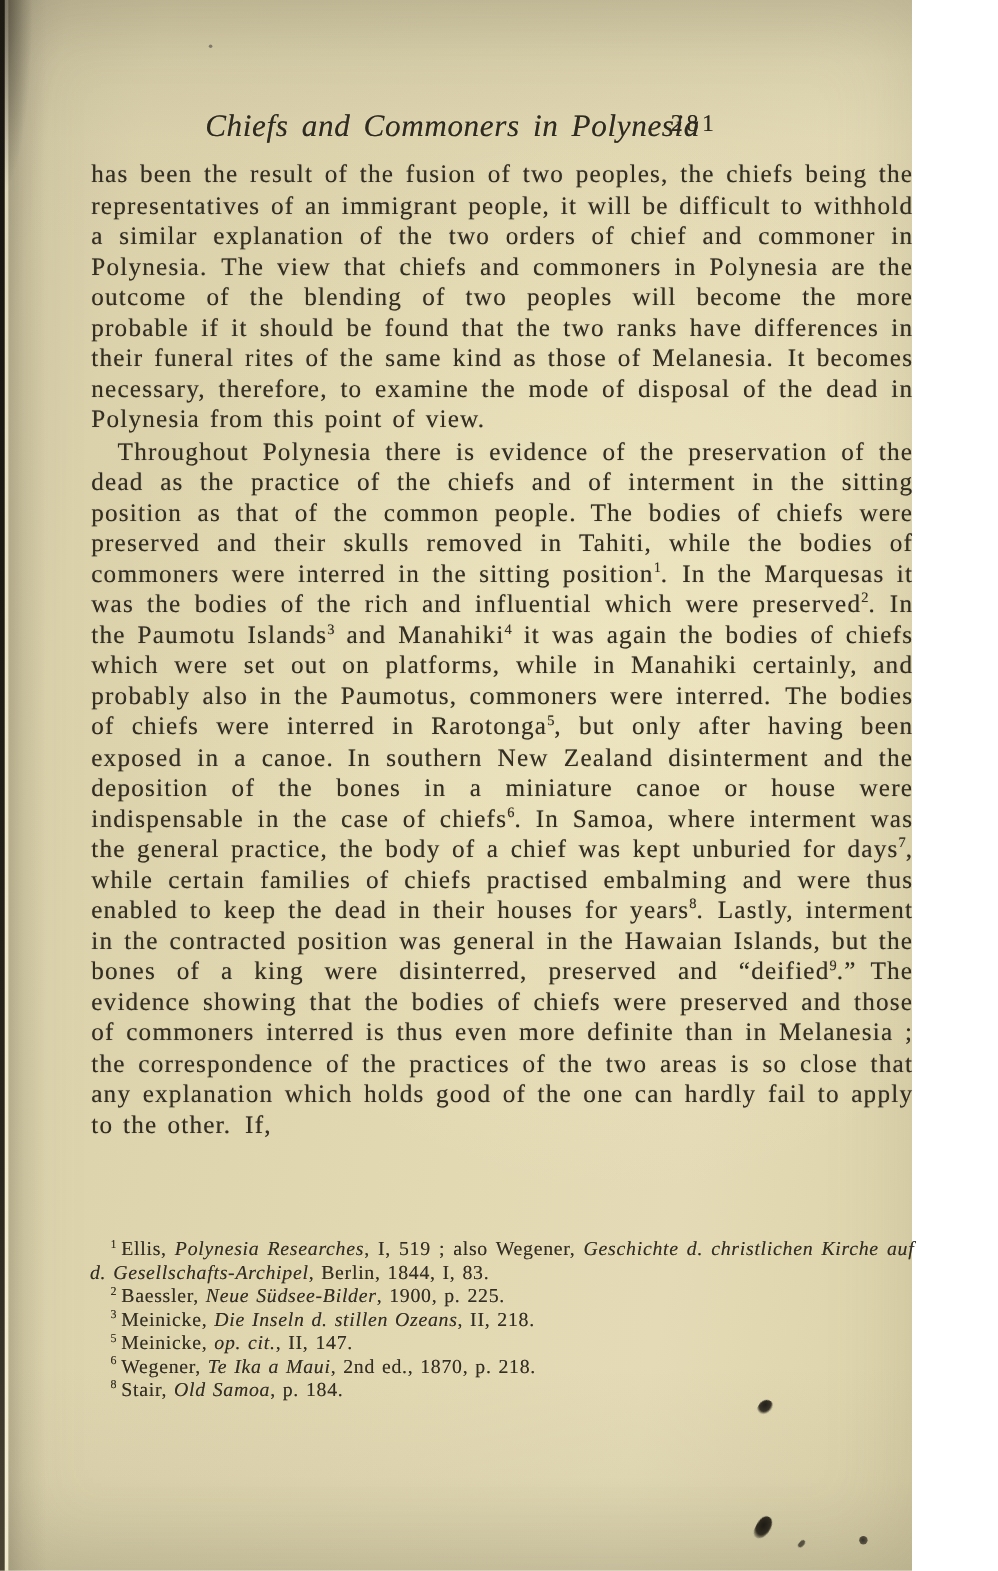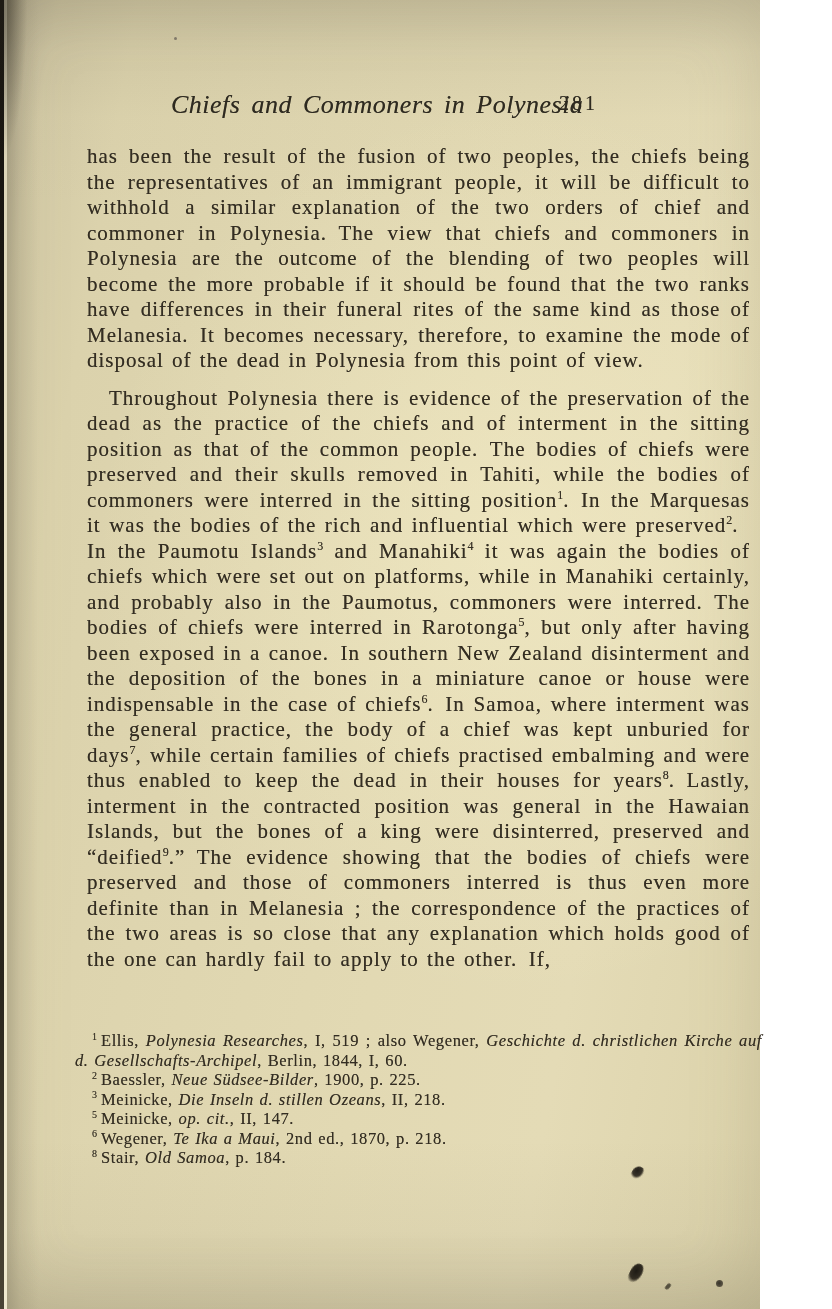--- a/index.html
+++ b/index.html
@@ -47,21 +47,21 @@
     font-size: 20px; letter-spacing: 3px; color: #2e2a20;
     text-shadow: 0 0 0.5px rgba(46,42,32,0.55);
   }
   .body-text {
     position: absolute; left: 75px; top: 132px; width: 687px;
     font-size: 21px; line-height: 25.5px;
     letter-spacing: 1px; word-spacing: 2px;
     text-align: justify;
     text-shadow: 0 0 0.6px rgba(40,35,25,0.55);
   }
-  .body-text p { margin: 12px; }
+  .body-text p { margin: 1px; }
   .body-text p.indent { text-indent: 22px; }
   .body-text sup { font-size: 12px; line-height: 0; vertical-align: super; letter-spacing: 0; }
   .footnotes {
     position: absolute; left: 75px; top: 1031px; width: 687px;
     font-size: 16.5px; line-height: 19.5px;
     letter-spacing: 0.6px; word-spacing: 1px;
     text-align: justify;
     text-shadow: 0 0 0.5px rgba(40,35,25,0.5);
   }
   .footnotes p { margin: 0; text-indent: 17px; }
@@ -92,21 +92,21 @@
     <span class="header-title">Chiefs and Commoners in Polynesia</span>
     <span class="header-page">281</span>
   </div>
 
   <div class="body-text">
       <p class=""><span>has been the result of the fusion of two peoples, the chiefs being the representatives of an immigrant people, it will be difficult to withhold a similar explanation of the two orders of chief and commoner in Polynesia. The view that chiefs and commoners in Polynesia are the outcome of the blending of two peoples will become the more probable if it should be found that the two ranks have differences in their funeral rites of the same kind as those of Melanesia. It becomes necessary, therefore, to examine the mode of disposal of the dead in Polynesia from this point of view.</span></p>
       <p class="indent"><span>Throughout Polynesia there is evidence of the preservation of the dead as the practice of the chiefs and of interment in the sitting position as that of the common people. The bodies of chiefs were preserved and their skulls removed in Tahiti, while the bodies of commoners were interred in the sitting position</span><sup>1</sup><span>. In the Marquesas it was the bodies of the rich and influential which were preserved</span><sup>2</sup><span>. In the Paumotu Islands</span><sup>3</sup><span> and Manahiki</span><sup>4</sup><span> it was again the bodies of chiefs which were set out on platforms, while in Manahiki certainly, and probably also in the Paumotus, commoners were interred. The bodies of chiefs were interred in Rarotonga</span><sup>5</sup><span>, but only after having been exposed in a canoe. In southern New Zealand disinterment and the deposition of the bones in a miniature canoe or house were indispensable in the case of chiefs</span><sup>6</sup><span>. In Samoa, where interment was the general practice, the body of a chief was kept unburied for days</span><sup>7</sup><span>, while certain families of chiefs practised embalming and were thus enabled to keep the dead in their houses for years</span><sup>8</sup><span>. Lastly, interment in the contracted position was general in the Hawaian Islands, but the bones of a king were disinterred, preserved and “deified</span><sup>9</sup><span>.” The evidence showing that the bodies of chiefs were preserved and those of commoners interred is thus even more definite than in Melanesia ; the correspondence of the practices of the two areas is so close that any explanation which holds good of the one can hardly fail to apply to the other. If,</span></p>
     </div>
 
   <div class="footnotes">
-      <p><sup>1</sup><span>Ellis, </span><i>Polynesia Researches</i><span>, I, 519 ; also Wegener, </span><i>Geschichte d. christlichen Kirche auf d. Gesellschafts-Archipel</i><span>, Berlin, 1844, I, 60.</span></p>
+      <p><sup>1</sup><span>Ellis, </span><i>Polynesia Researches</i><span>, I, 519 ; also Wegener, </span><i>Geschichte d. christlichen Kirche auf d. Gesellschafts-Archipel</i><span>, Berlin, 1844, I, 83.</span></p>
       <p><sup>2</sup><span>Baessler, </span><i>Neue Südsee-Bilder</i><span>, 1900, p. 225.</span></p>
       <p><sup>3</sup><span>Meinicke, </span><i>Die Inseln d. stillen Ozeans</i><span>, II, 218.</span></p>
       <p><sup>5</sup><span>Meinicke, </span><i>op. cit.</i><span>, II, 147.</span></p>
       <p><sup>6</sup><span>Wegener, </span><i>Te Ika a Maui</i><span>, 2nd ed., 1870, p. 218.</span></p>
       <p><sup>8</sup><span>Stair, </span><i>Old Samoa</i><span>, p. 184.</span></p>
     </div>
 
   <div class="ink-speck speck-top-dot"></div>
   <div class="ink-speck speck-stair"></div>
   <div class="ink-speck speck-blot"></div>

